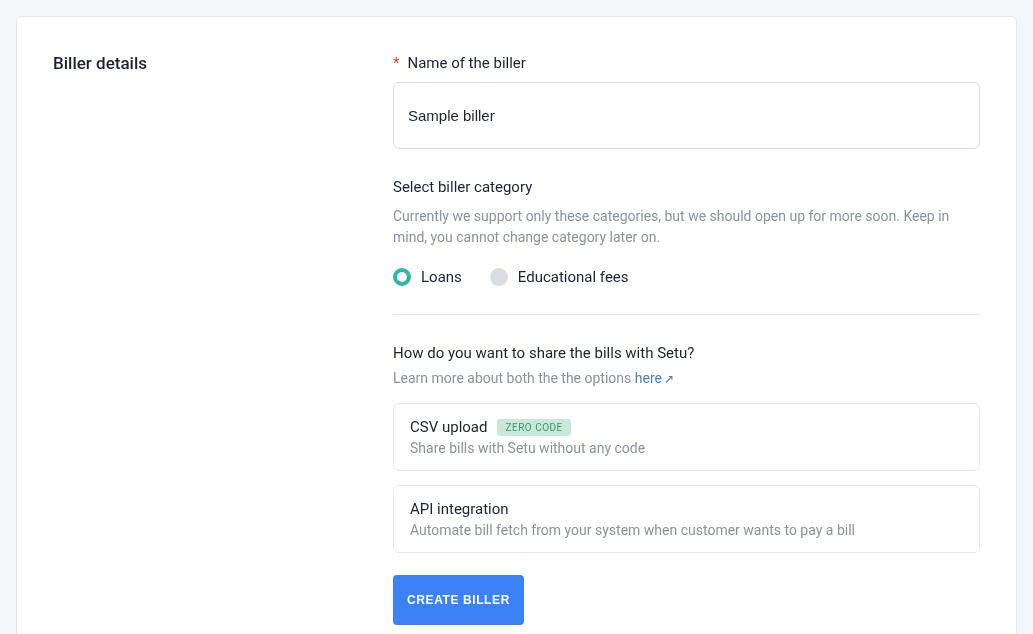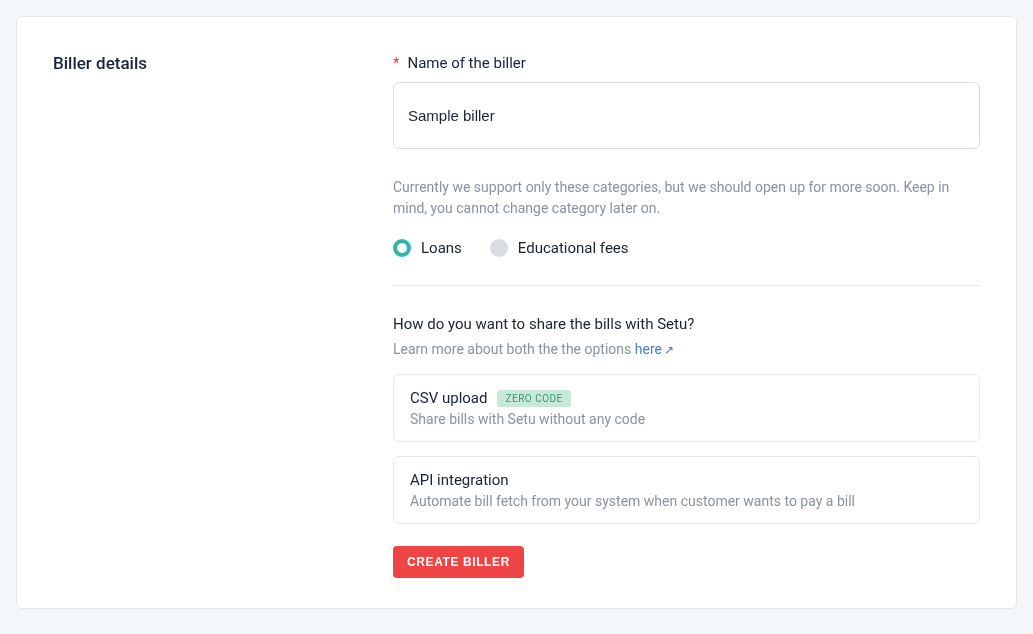--- a/index.html
+++ b/index.html
@@ -135,25 +135,25 @@
       padding: 3px 8px;
       border-radius: 3px;
       letter-spacing: 0.5px;
     }
     .option-card-desc {
       font-size: 14px;
       color: #8a939e;
     }
     .create-button {
       margin-top: 22px;
-      background-color: #ef4444;
+      background-color: #3b82f6;
       color: #ffffff;
       border: none;
       border-radius: 4px;
-      padding: 9px 14px;
+      padding: 18px 14px;
       font-size: 12px;
       font-weight: 700;
       letter-spacing: 0.6px;
       cursor: not-allowed;
     }
     .share-section {
       margin-top: 0;
     }
     .share-label-row {
       margin-bottom: 4px;
@@ -170,20 +170,23 @@
 
     <div class="field-block">
       <div class="label-row">
         <span class="required-asterisk">*</span>
         <span class="field-label">Name of the biller</span>
       </div>
       <input type="text" class="text-input" value="Sample biller" style="">
     </div>
 
     <div class="field-block">
+      <div class="label-row">
+        <span class="field-label">Select biller category</span>
+      </div>
       <div class="helper-text">Currently we support only these categories, but we should open up for more soon. Keep in mind, you cannot change category later on.</div>
       <div class="radio-row">
         <div class="radio-option">
           <div class="radio-outer selected"></div>
           <span class="radio-label">Loans</span>
         </div>
         <div class="radio-option">
           <div class="radio-outer unselected"></div>
           <span class="radio-label">Educational fees</span>
         </div>

